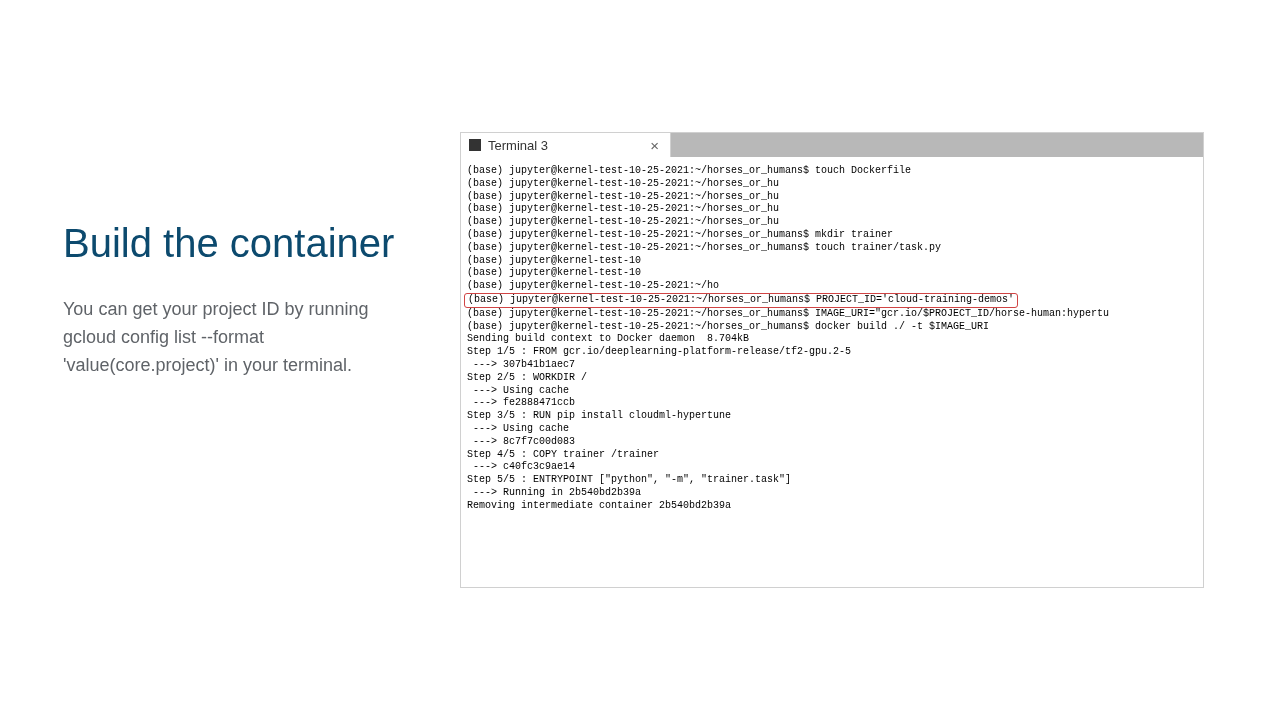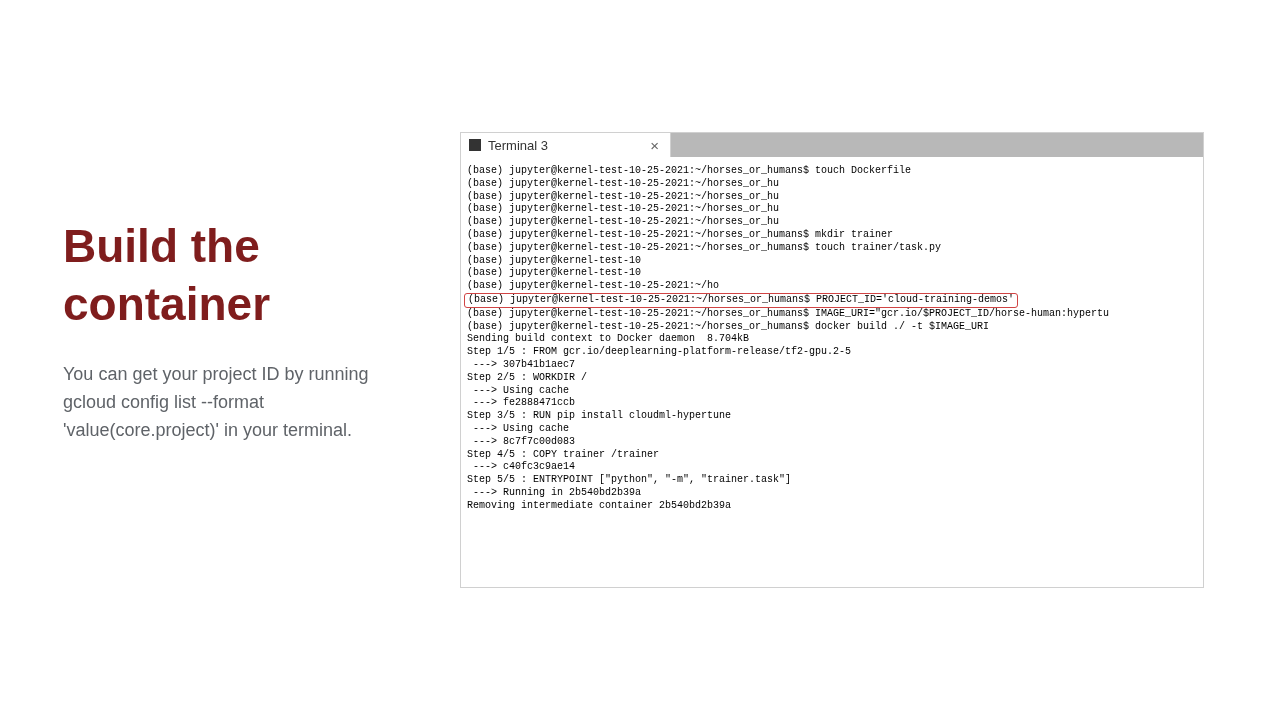--- a/index.html
+++ b/index.html
@@ -15,23 +15,23 @@
       position: relative;
       overflow: hidden;
     }
     .left-panel {
       position: absolute;
       left: 63px;
       top: 218px;
       width: 360px;
     }
     .heading {
-      font-size: 46px;
-      font-weight: 700;
-      color: #7f1d1d;
+      font-size: 40px;
+      font-weight: 400;
+      color: #0c4a6e;
       line-height: 1.25;
       margin-bottom: 28px;
     }
     .description {
       font-size: 18px;
       font-weight: 400;
       color: #5f6368;
       line-height: 1.55;
     }
     .terminal-window {

